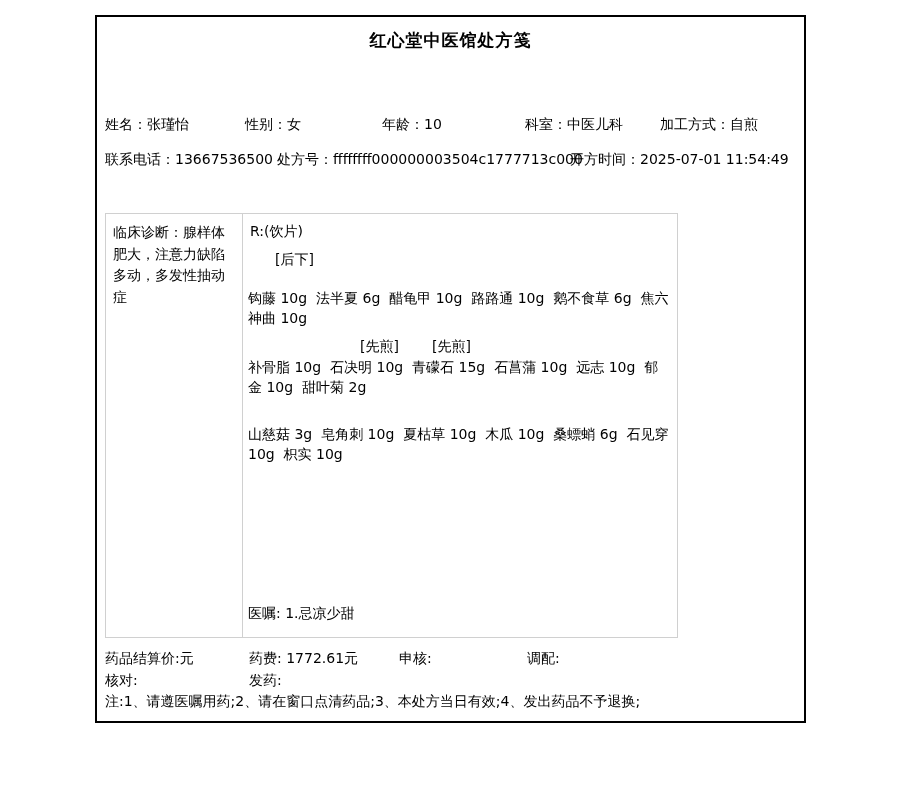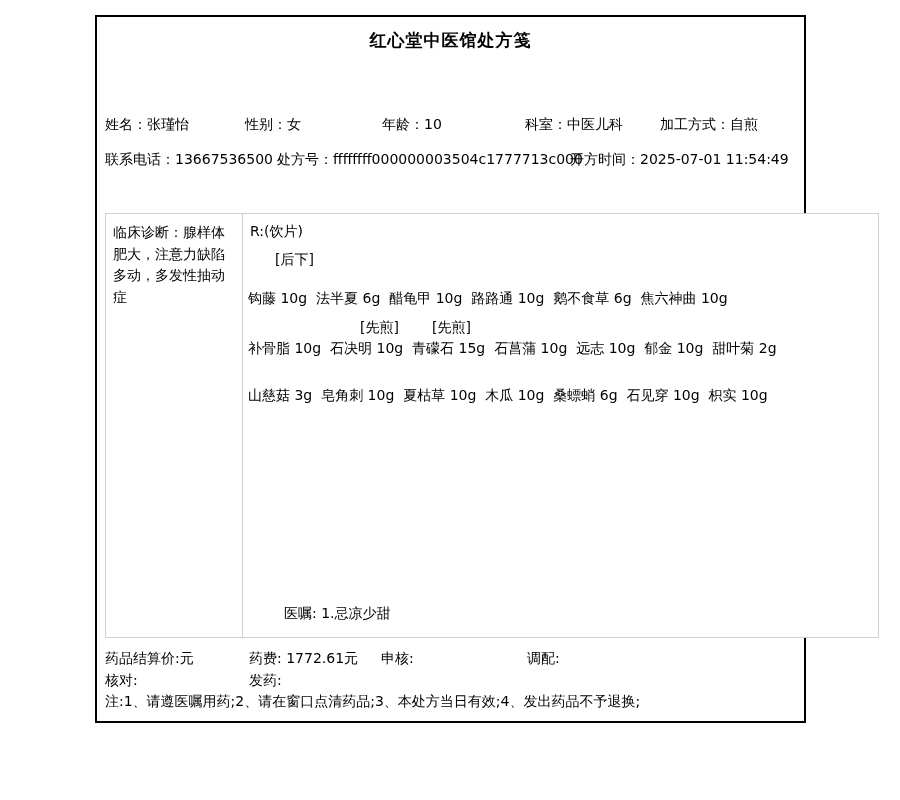--- a/index.html
+++ b/index.html
@@ -26,21 +26,21 @@
     font-size: 17px;
     font-weight: bold;
     letter-spacing: 1px;
   }
   .abs { position: absolute; white-space: pre; }
   .p-row1 { top: 99px; }
   .p-row2 { top: 134px; }
   .rx-box {
     position: absolute;
     left: 8px; top: 196px;
-    width: 774px; height: 425px;
+    width: 573px; height: 425px;
     border: 1px solid #d0d0d0;
     box-sizing: border-box;
     display: flex;
     background: #fff;
   }
   .diag-col {
     width: 137px;
     box-sizing: border-box;
     border-right: 1px solid #d0d0d0;
     padding: 8px 5px 8px 7px;
@@ -62,21 +62,21 @@
   .herb-2 { margin-top: 2px; }
   .herb-3 { margin-top: 28px; }
   .herb-4 { margin-top: 27px; }
   .rx-spacer { flex: 1; }
   .usage-row {
     display: flex;
     justify-content: space-between;
     padding-right: 4px;
     white-space: pre;
   }
-  .advice-row { margin-top: 2px; white-space: pre; margin-left: 36px; }
+  .advice-row { margin-top: 2px; white-space: pre; }
   .f-row1 { top: 633px; }
   .f-row2 { top: 655px; }
   .f-row3 { top: 676px; }
 </style>
 </head>
 <body>
 
 <div class="page-border">
 
   <div class="title">红心堂中医馆处方笺</div>
@@ -102,21 +102,21 @@
       <div class="tag-xianjian-row"><span>[先煎]</span><span class="tag-xianjian-2">[先煎]</span></div>
       <div class="herb-line herb-2">补骨脂 10g  石决明 10g  青礞石 15g  石菖蒲 10g  远志 10g  郁金 10g  甜叶菊 2g</div>
       <div class="herb-line herb-3">山慈菇 3g  皂角刺 10g  夏枯草 10g  木瓜 10g  桑螵蛸 6g  石见穿 10g  枳实 10g</div>
       <div class="rx-spacer"></div>
       <div class="advice-row">医嘱: 1.忌凉少甜</div>
     </div>
   </div>
 
   <div class="abs f-row1" style="left:8px;">药品结算价:元</div>
   <div class="abs f-row1" style="left:152px;">药费: 1772.61元</div>
-  <div class="abs f-row1" style="left:284px;">申核:</div>
+  <div class="abs f-row1" style="left:302px;">申核:</div>
   <div class="abs f-row1" style="left:430px;">调配:</div>
 
   <div class="abs f-row2" style="left:8px;">核对:</div>
   <div class="abs f-row2" style="left:152px;">发药:</div>
 
   <div class="abs f-row3" style="left:8px;">注:1、请遵医嘱用药;2、请在窗口点清药品;3、本处方当日有效;4、发出药品不予退换;</div>
 
 </div>
 
 </body></html>

